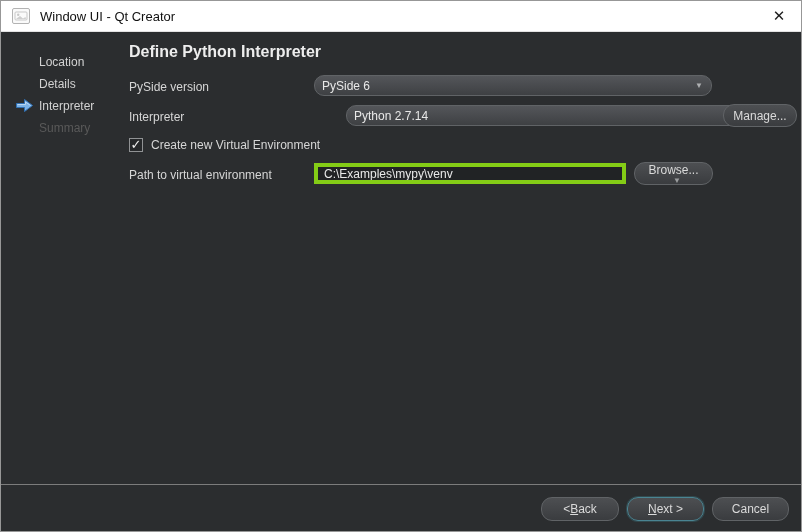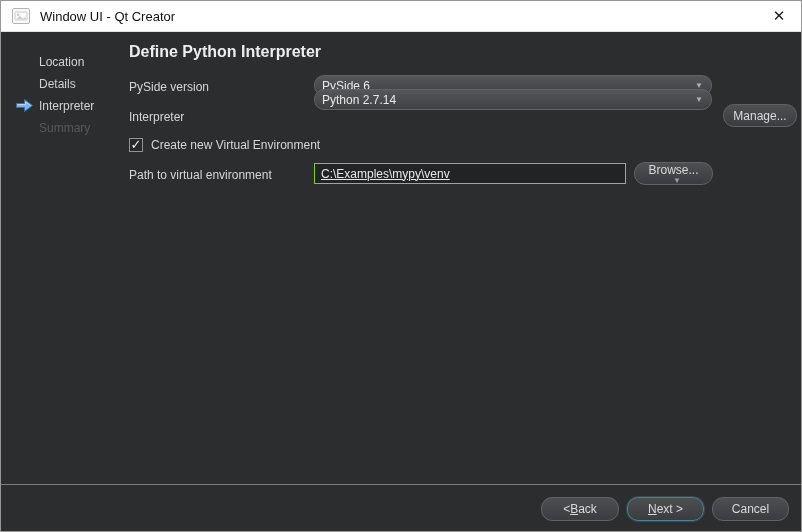--- a/index.html
+++ b/index.html
@@ -38,22 +38,22 @@
     display:flex;align-items:center;justify-content:center;}
   .btn.default{border-color:#4a8492;box-shadow:0 0 0 1px rgba(64,125,138,.35);}
 
   
   .checkbox{position:absolute;left:128px;top:106px;width:14px;height:14px;box-sizing:border-box;
     border:1px solid #909294;background:#26282a;display:flex;align-items:center;justify-content:center;}
   .checkbox .mark{color:#f0f0f0;font-size:13px;line-height:1;margin-top:-2px;}
 
   
   .lineedit{position:absolute;left:313px;top:131px;width:312px;height:21px;box-sizing:border-box;
-    background:#212325;border:1px solid #84cc16;color:#e8e8e8;font-size:12px;padding:0 6px;
-    font-family:"Liberation Sans",sans-serif;outline:none;text-decoration:underline;}
+    background:#212325;border:4px solid #84cc16;color:#e8e8e8;font-size:12px;padding:0 6px;
+    font-family:"Liberation Sans",sans-serif;outline:none;}
 
   .browse-arrow{font-size:8px;color:#9b9d9f;margin-left:7px;line-height:1;}
 
   
   .separator{position:absolute;left:0;right:0;top:452px;height:1px;background:#7c7c7c;}
   .footer-btn{height:24px;top:465px;}
   .u{text-decoration:underline;}
 </style>
 </head>
 <body>
@@ -96,21 +96,21 @@
 
     <div class="page-title">Define Python Interpreter</div>
 
     <div class="flabel" style="left:128px;top:48px;">PySide version</div>
     <div class="combo" style="top:43px;">
       <span>PySide 6</span>
       <span class="arrow">▼</span>
     </div>
 
     <div class="flabel" style="left:128px;top:78px;">Interpreter</div>
-    <div class="combo" style="top:57px;">
+    <div class="combo" style="top:73px;margin-left:32px;">
       <span>Python 2.7.14</span>
       <span class="arrow">▼</span>
     </div>
     <div class="btn" style="left:722px;top:72px;width:74px;height:23px;">
       <span>Manage...</span>
     </div>
 
     <div class="checkbox">
       <span class="mark">✓</span>
     </div>

